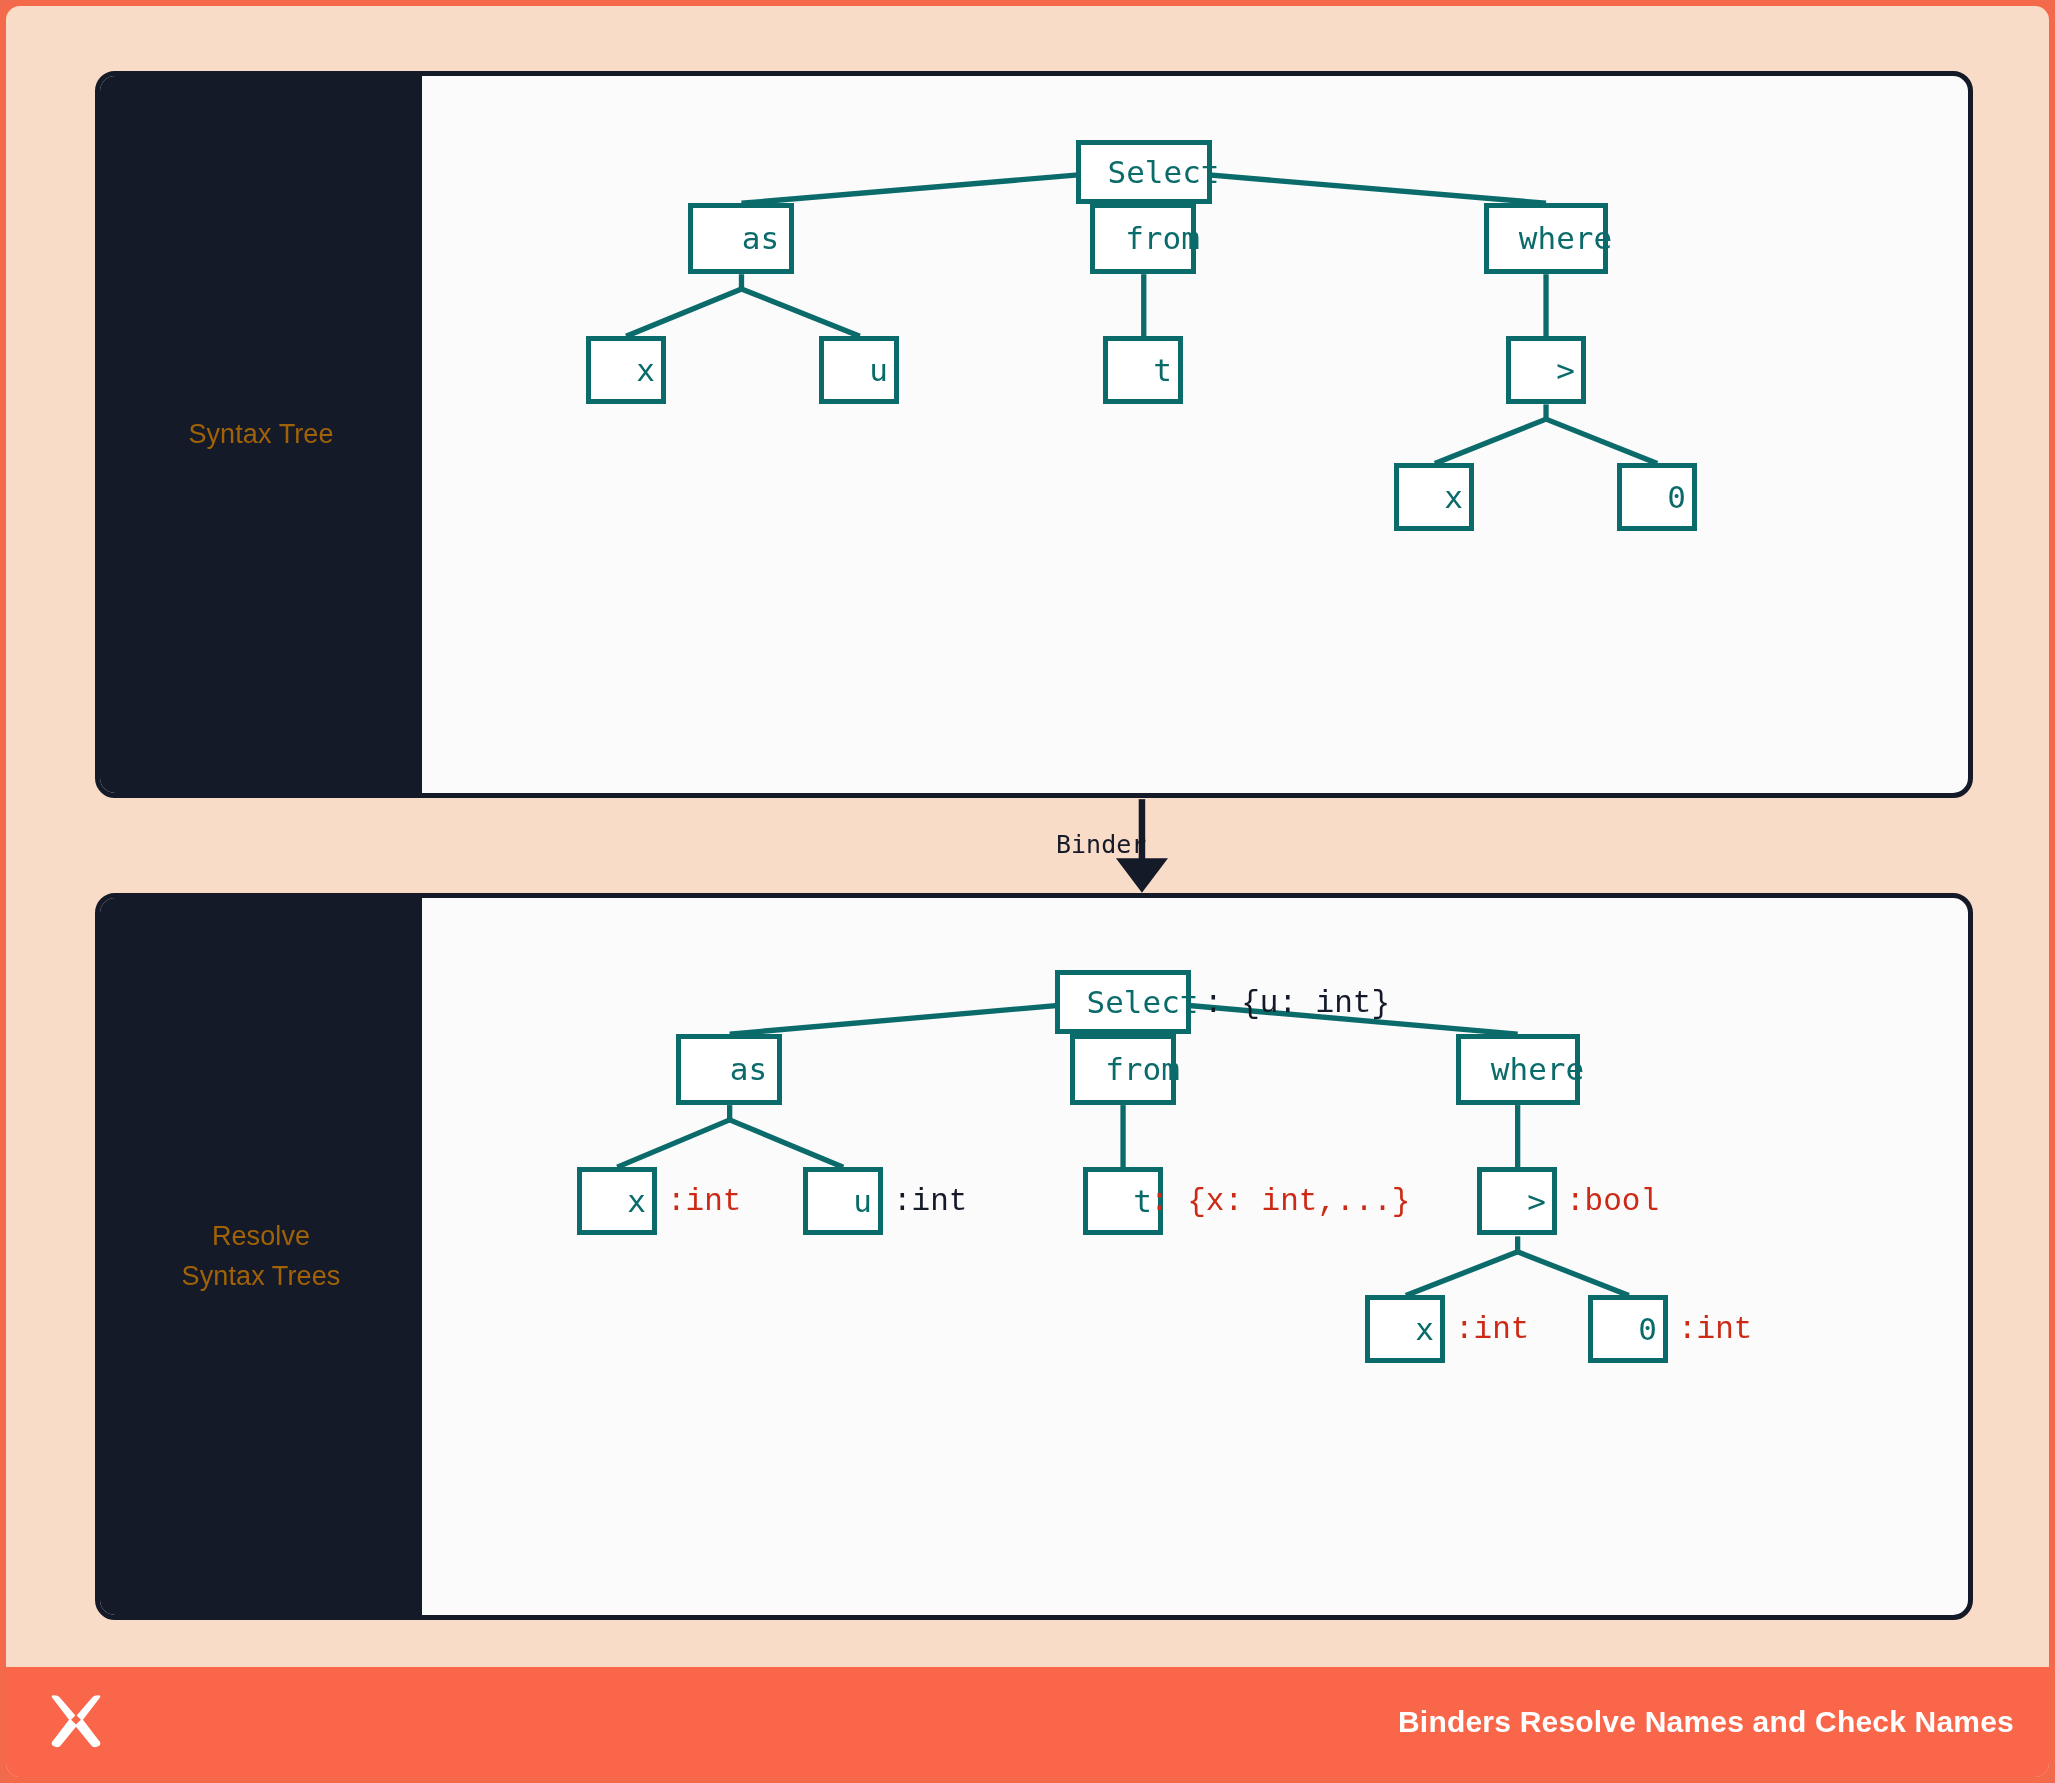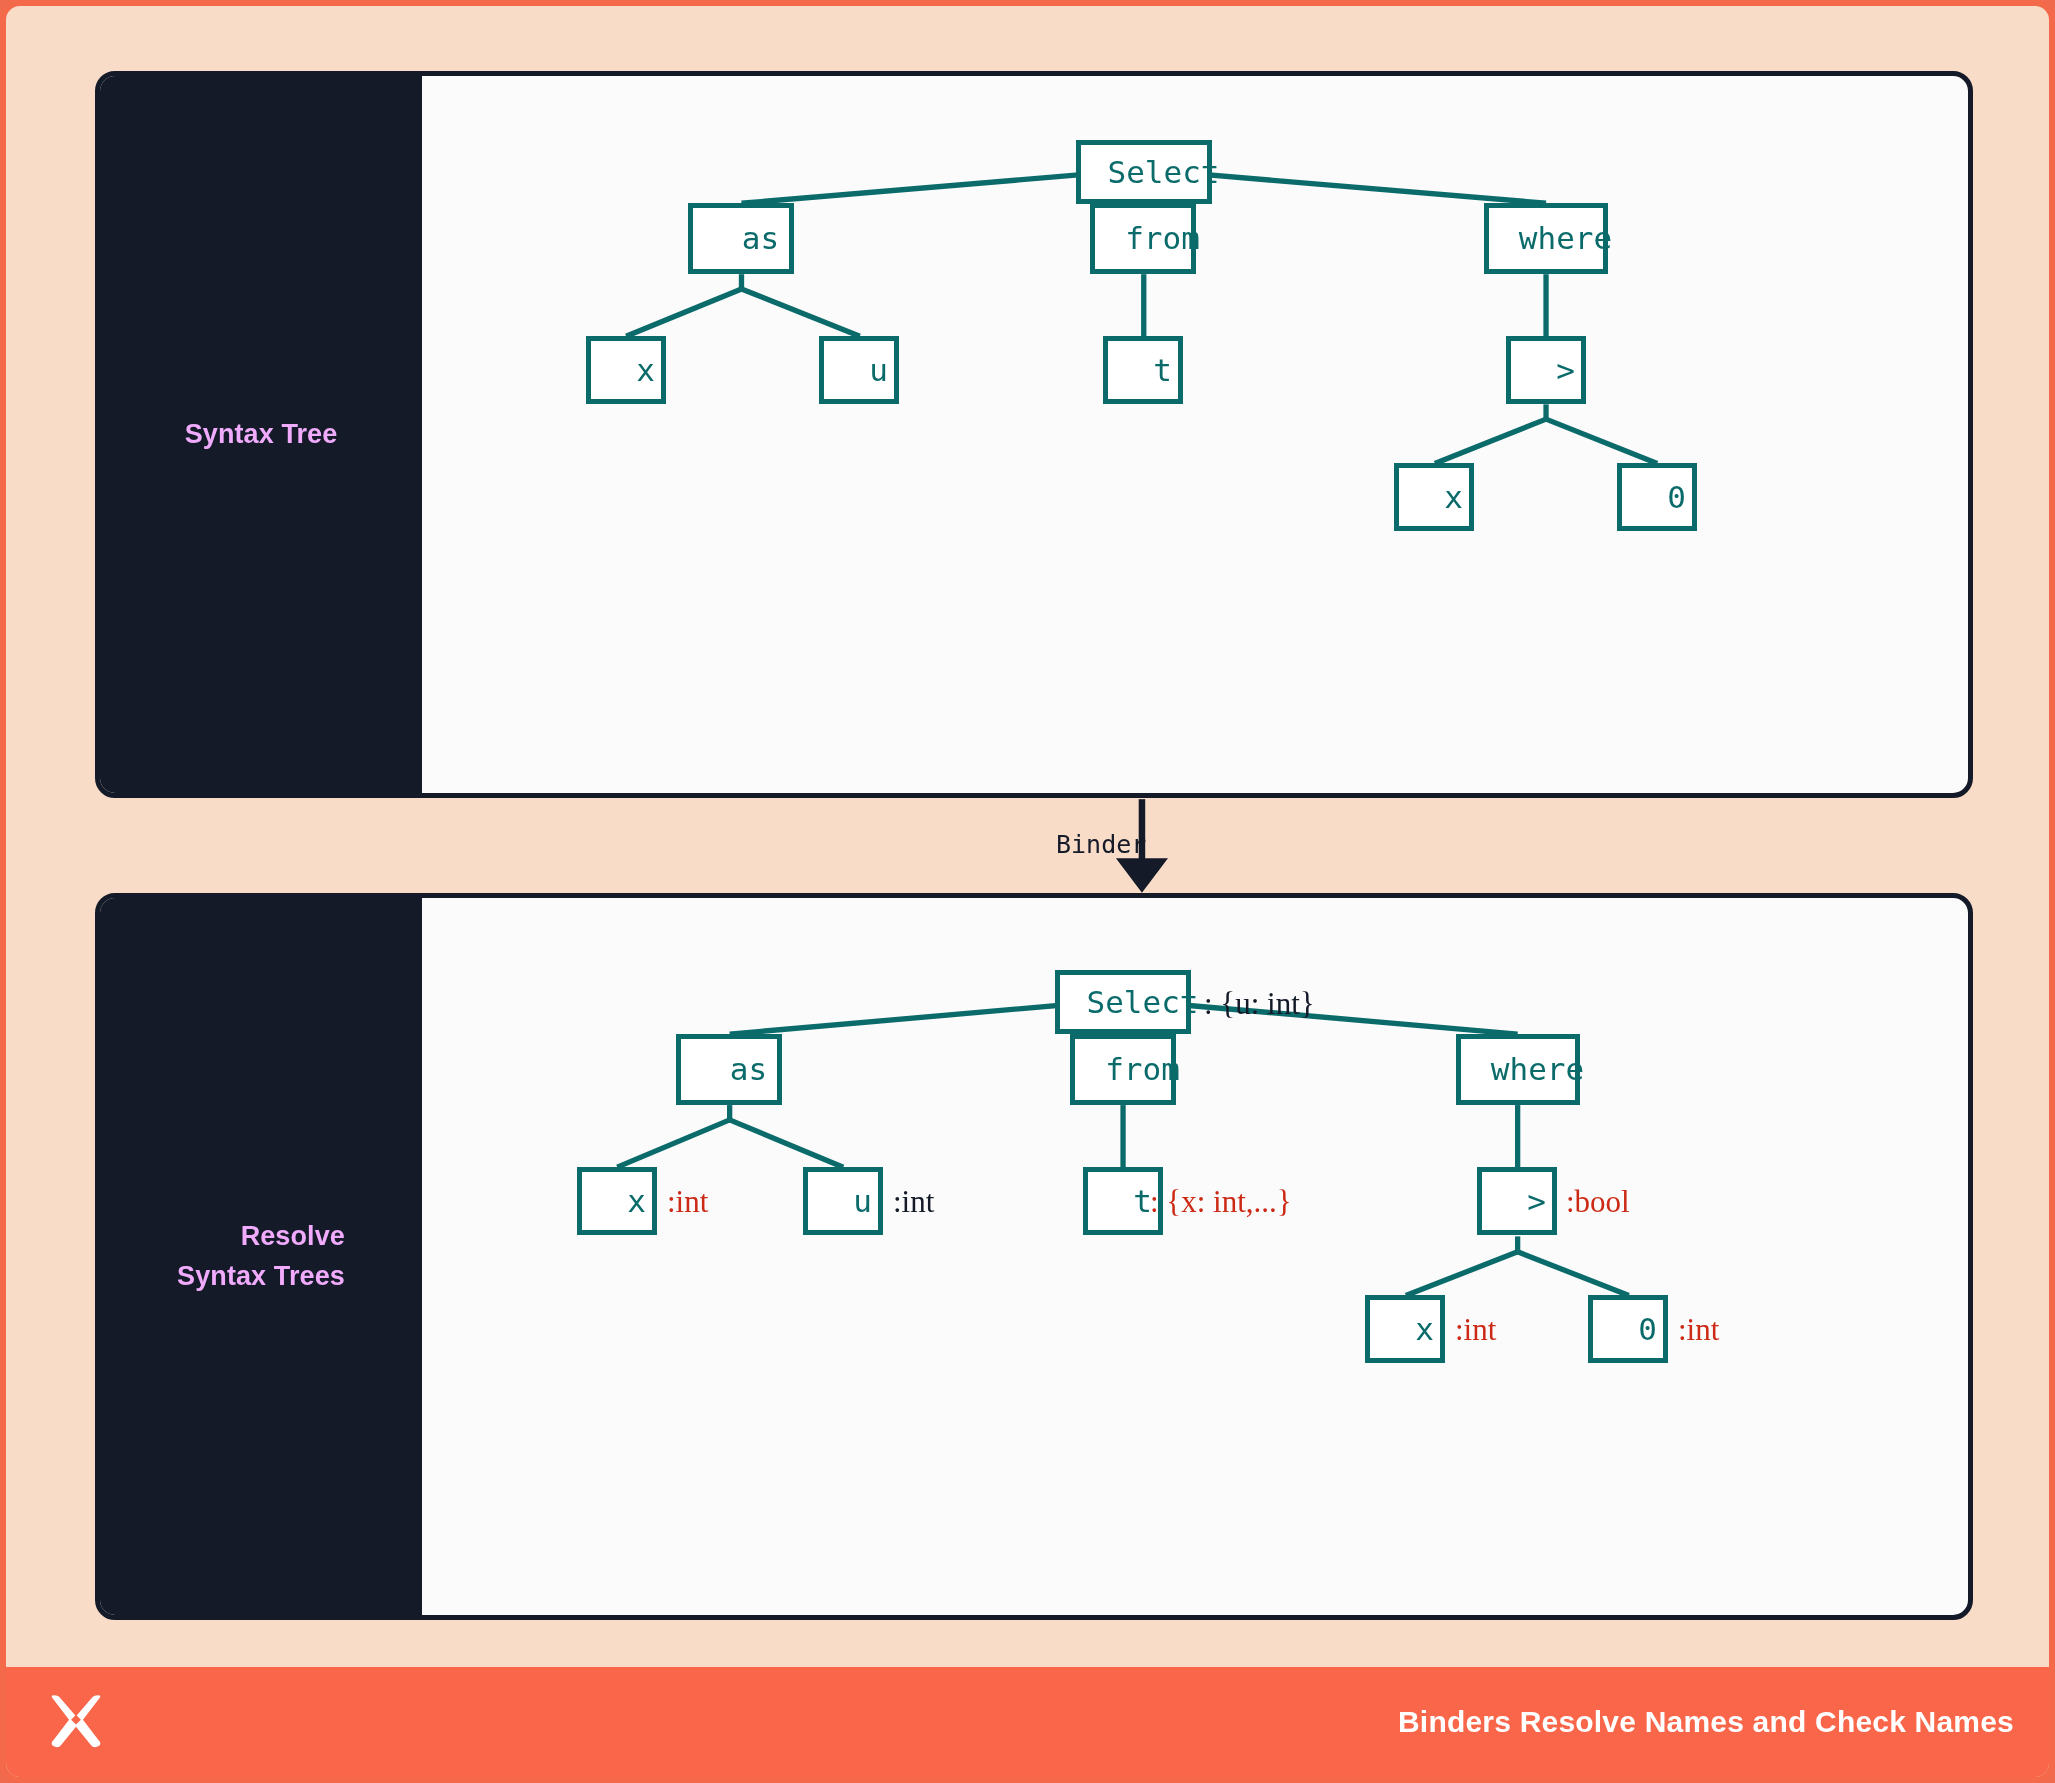--- a/index.html
+++ b/index.html
@@ -31,26 +31,25 @@
   #card-bottom{left:89px;top:887px;width:1878px;height:727px;}
 
   .sidebar{
     position:absolute;left:0;top:0;bottom:0;
     width:322px;
     background:#141A28;
     display:flex;align-items:center;justify-content:center;
     text-align:center;
   }
   .sidebar-label{
-    color:#f0abfc;
+    color:#a16207;
     font-size:27px;
-    font-weight:700;
+    font-weight:400;
     line-height:1.45;
     letter-spacing:0.1px;
-    text-align:right;
   }
 
   .canvas{
     position:absolute;left:322px;top:0;right:0;bottom:0;
   }
   .canvas > svg{position:absolute;left:0;top:0;}
 
   
   .node{
     position:absolute;
@@ -59,21 +58,21 @@
     box-sizing:border-box;
     display:flex;align-items:center;justify-content:center;
     color:#0B6B6B;
     font-family:"DejaVu Sans Mono", monospace;
     font-size:31px;
     line-height:1;
     padding-left:39px;
   }
   .ann{
     position:absolute;
-    font-family:Liberation Serif, serif;
+    font-family:Liberation Mono, monospace;
     font-size:31px;
     line-height:1;
     white-space:nowrap;
   }
   .ann.red{color:#CC2A15;}
   .ann.dark{color:#141A28;}
 
   
   .binder-wrap{
     position:absolute;left:89px;top:793px;width:1878px;height:95px;

